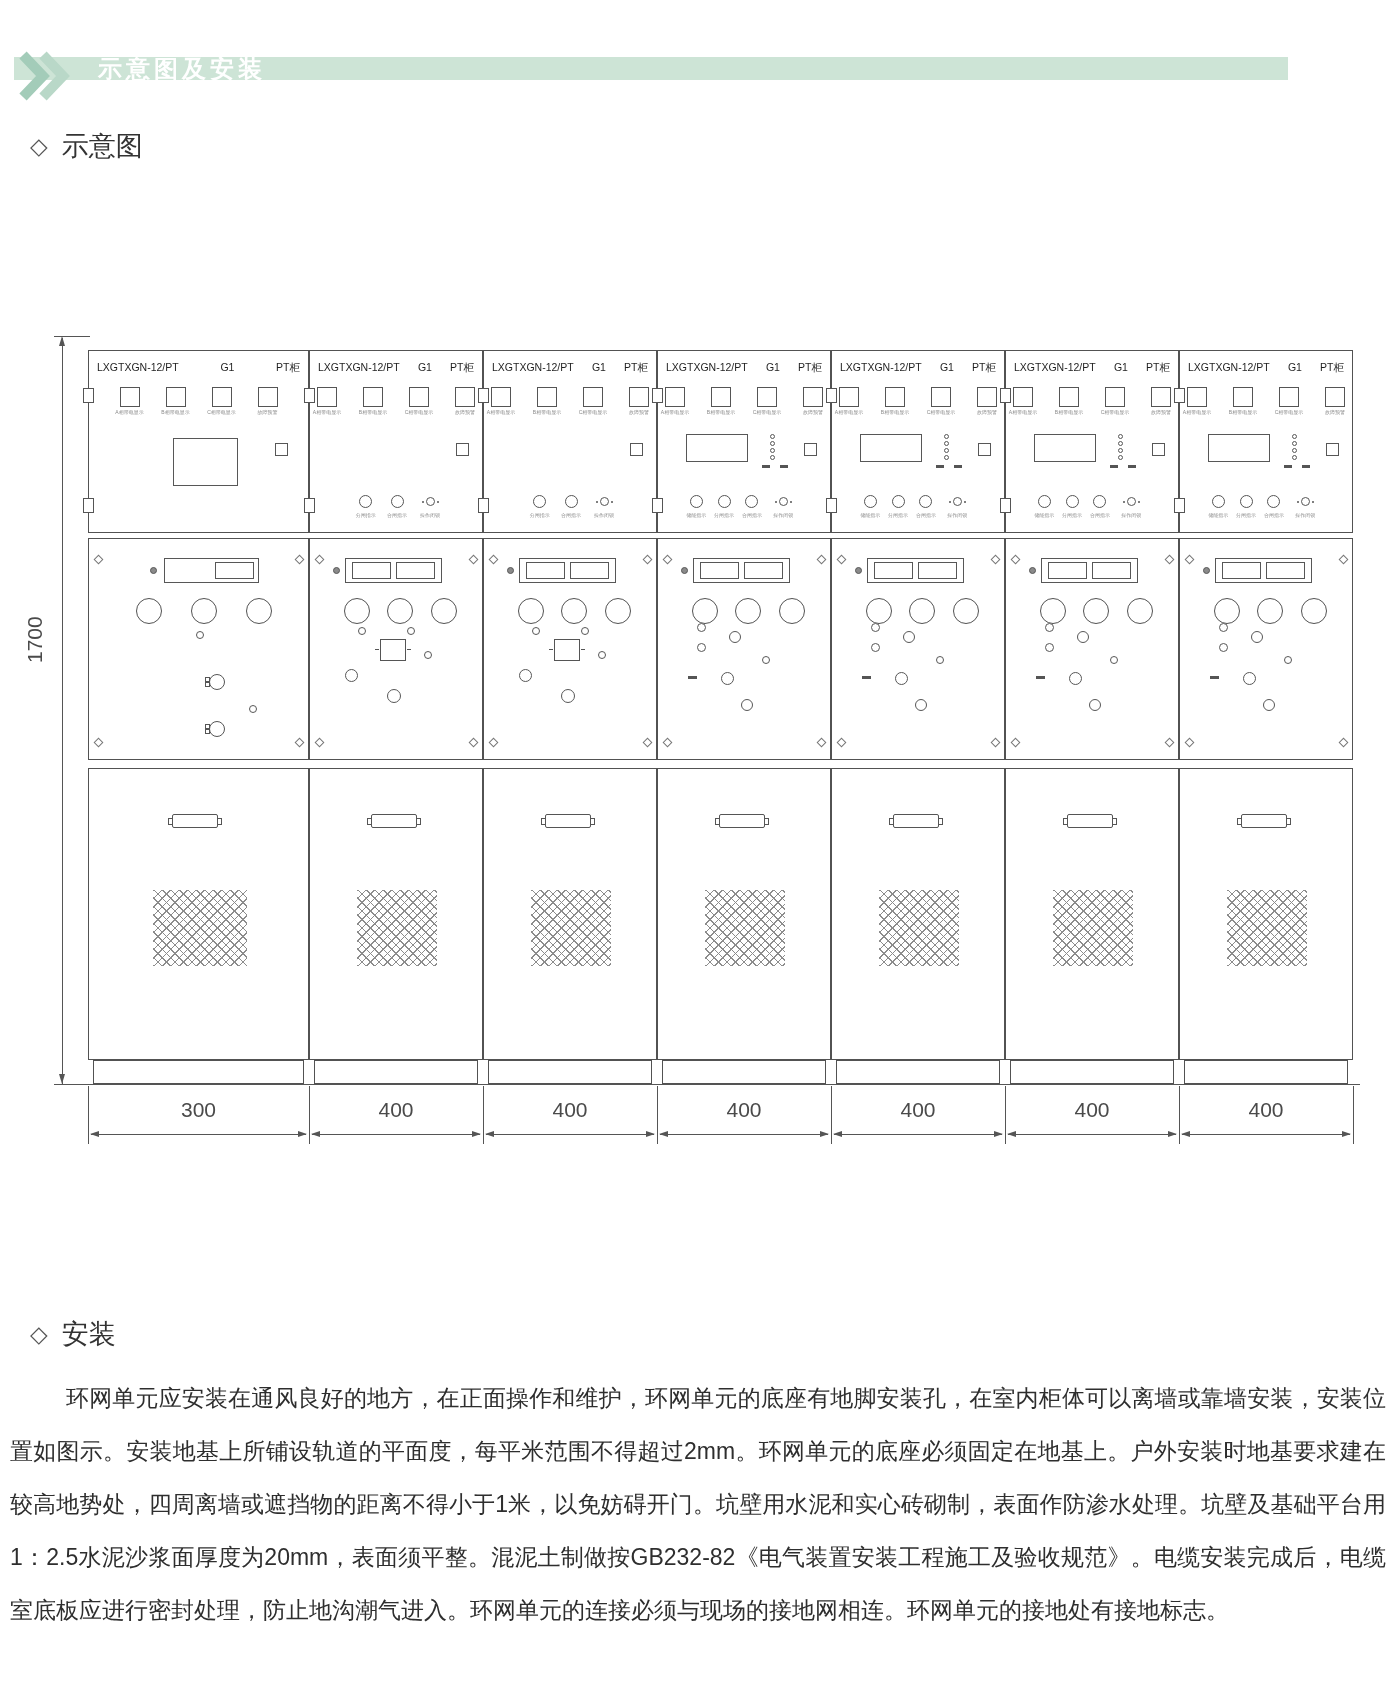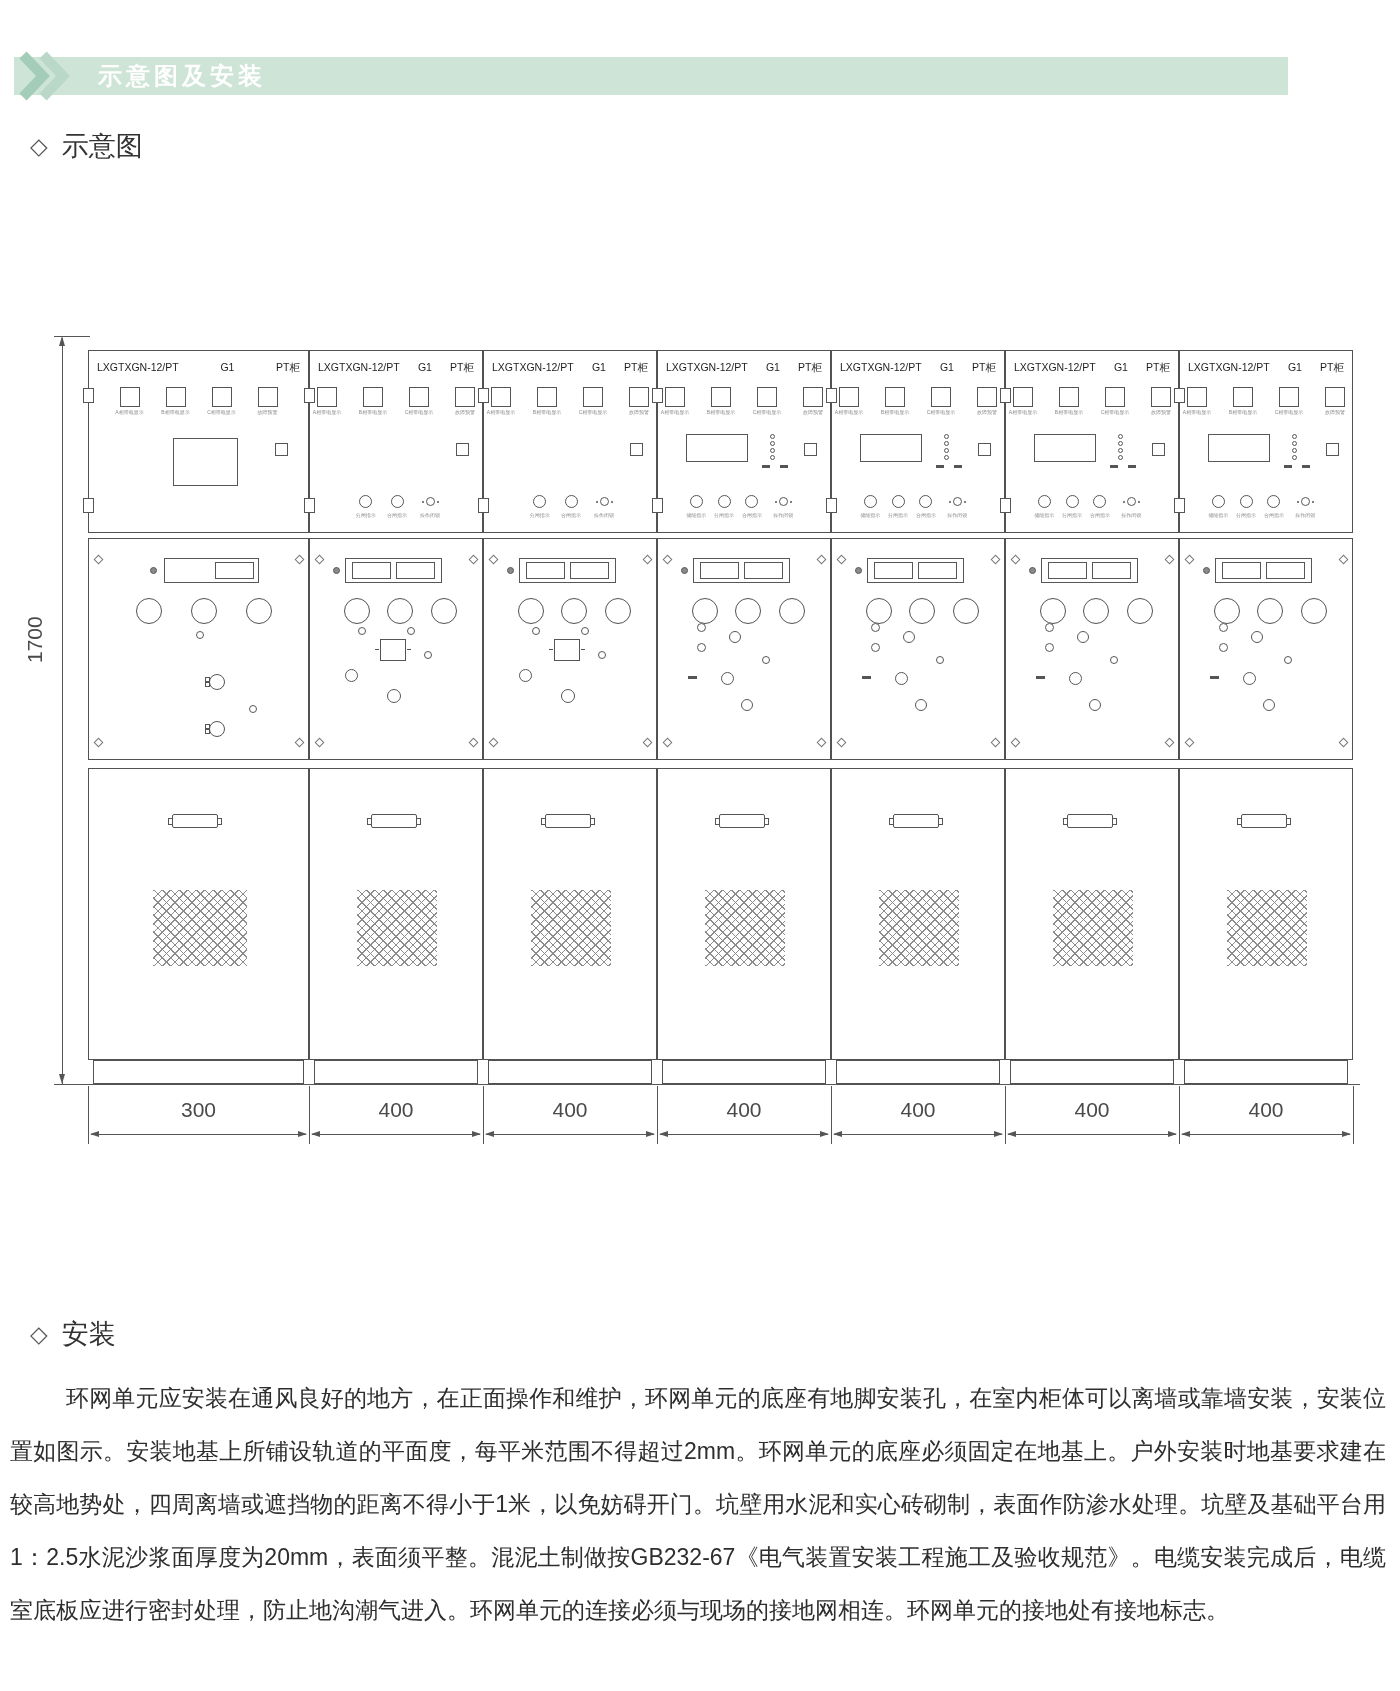--- a/index.html
+++ b/index.html
@@ -1,20 +1,20 @@
 <!DOCTYPE html>
 <html><head>
 <meta charset="utf-8">
 <style>
   html,body{margin:0;padding:0;}
   body{width:1400px;height:1691px;position:relative;background:#ffffff;
        font-family:"Liberation Sans","DejaVu Sans",sans-serif;overflow:hidden;}
 
   
-  .banner{position:absolute;left:14px;top:57px;width:1274px;height:38px;background:#cde4d6;}
+  .banner{position:absolute;left:14px;top:57px;width:1274px;height:23px;background:#cde4d6;}
   .banner-title{position:absolute;left:84px;top:50%;transform:translateY(-50%);
     color:#ffffff;font-weight:bold;font-size:24px;letter-spacing:4px;}
   .chev{position:absolute;left:4px;top:-6px;overflow:visible;}
 
   
   .subheading{position:absolute;left:30px;display:flex;align-items:center;gap:14px;
     font-size:27px;color:#333;}
   .subheading .dm{font-size:23px;color:#555;}
 
   
@@ -652,13 +652,13 @@
     <div class="arrL" style="left: 1181px; top: 1131px;"></div>
     <div class="arrR" style="left: 1342px; top: 1131px;"></div>
     <div class="dimnum" style="left: 1226px; top: 1098px; width: 80px;">400</div>
     <div class="hline" style="left: 54px; top: 336px; width: 36px;"></div>
     <div class="vline" style="left: 62px; top: 338px; height: 746px;"></div>
     <div class="arrU" style="left: 59px; top: 336px;"></div>
     <div class="arrD" style="left: 59px; top: 1074px;"></div>
     <div class="vdimnum" style="left: 23px; top: 578px; width: 24px; height: 124px;">1700</div>
   </div>
 
-<p class="install-text">环网单元应安装在通风良好的地方，在正面操作和维护，环网单元的底座有地脚安装孔，在室内柜体可以离墙或靠墙安装，安装位置如图示。安装地基上所铺设轨道的平面度，每平米范围不得超过2mm。环网单元的底座必须固定在地基上。户外安装时地基要求建在较高地势处，四周离墙或遮挡物的距离不得小于1米，以免妨碍开门。坑壁用水泥和实心砖砌制，表面作防渗水处理。坑壁及基础平台用1：2.5水泥沙浆面厚度为20mm，表面须平整。混泥土制做按GB232-67《电气装置安装工程施工及验收规范》。电缆安装完成后，电缆室底板应进行密封处理，防止地沟潮气进入。环网单元的连接必须与现场的接地网相连。环网单元的接地处有接地标志。</p>
+<p class="install-text">环网单元应安装在通风良好的地方，在正面操作和维护，环网单元的底座有地脚安装孔，在室内柜体可以离墙或靠墙安装，安装位置如图示。安装地基上所铺设轨道的平面度，每平米范围不得超过2mm。环网单元的底座必须固定在地基上。户外安装时地基要求建在较高地势处，四周离墙或遮挡物的距离不得小于1米，以免妨碍开门。坑壁用水泥和实心砖砌制，表面作防渗水处理。坑壁及基础平台用1：2.5水泥沙浆面厚度为20mm，表面须平整。混泥土制做按GB232-82《电气装置安装工程施工及验收规范》。电缆安装完成后，电缆室底板应进行密封处理，防止地沟潮气进入。环网单元的连接必须与现场的接地网相连。环网单元的接地处有接地标志。</p>
 
 </body></html>

